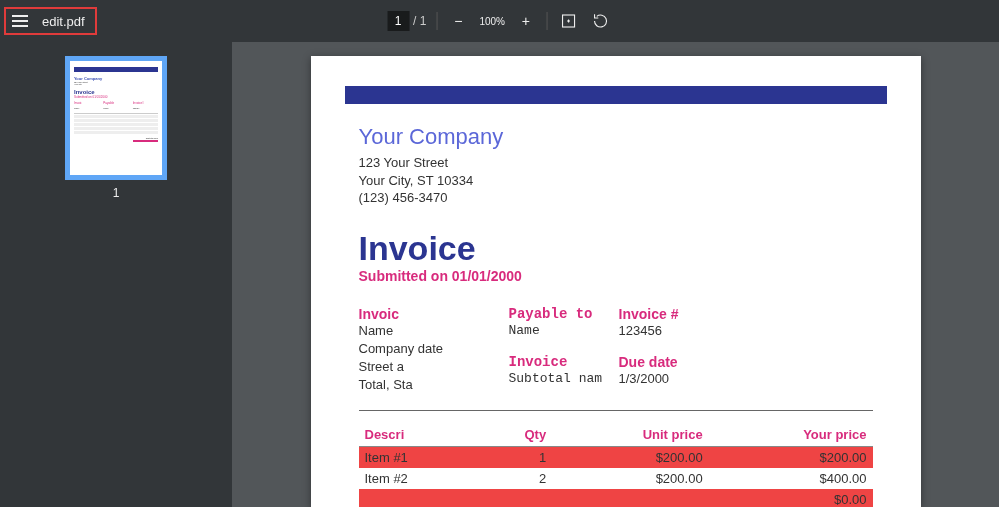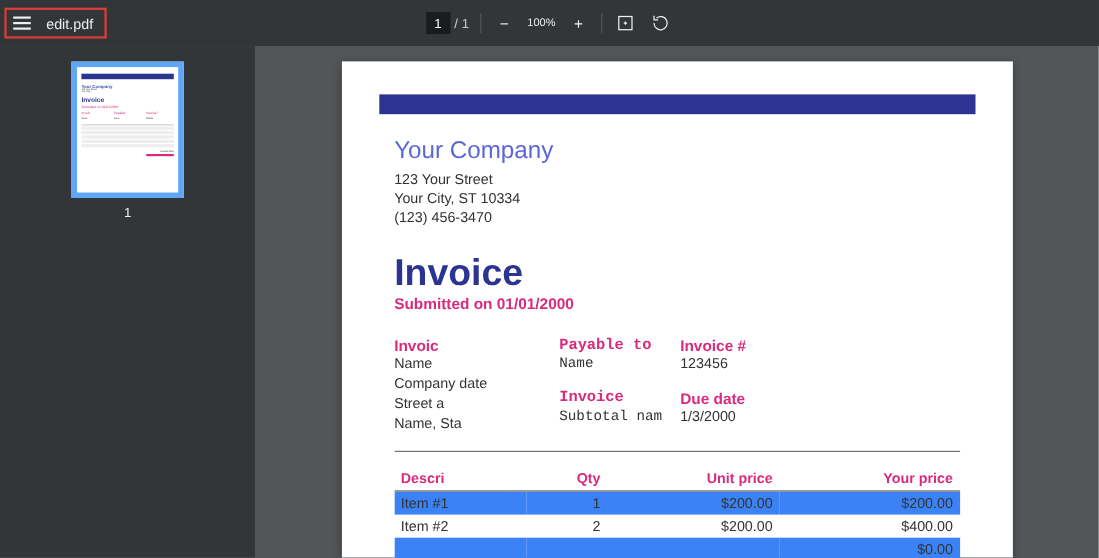--- a/index.html
+++ b/index.html
@@ -132,21 +132,21 @@
   .info-col3 { width: 90px; }
   .pink-h { color: #d82b7d; font-weight: bold; font-size: 14px; }
   .info-val { font-size: 13px; line-height: 1.4; color: #333; }
   .spacer-row { height: 14px; }
 
   .item-table { width: 100%; margin-top: 12px; border-collapse: collapse; font-size: 13px; }
   .item-table th { color: #d82b7d; font-weight: bold; text-align: right; padding: 4px 6px; border-bottom: 1px solid #888; }
   .item-table th:first-child { text-align: left; }
   .item-table td { padding: 3px 6px; text-align: right; }
   .item-table td:first-child { text-align: left; }
-  .item-table tr.alt td { background: #3b82f6; }
+  .item-table tr.alt td { background: #ef4444; }
 </style>
 </head>
 <body>
 
 <div class="toolbar">
   <div class="tb-left">
     <span class="hamburger-icon">
         <span></span>
         <span></span>
         <span></span>
@@ -223,21 +223,21 @@
       </div>
       <div class="inv-title">Invoice</div>
       <div class="submitted">Submitted on 01/01/2000</div>
 
       <div class="info-row">
         <div class="info-col1">
           <div class="pink-h">Invoic</div>
           <div class="info-val">Name</div>
           <div class="info-val">Company date</div>
           <div class="info-val">Street a</div>
-          <div class="info-val">Name, Sta</div>
+          <div class="info-val">Total, Sta</div>
         </div>
         <div class="info-col2">
           <div class="pink-h">Payable to</div>
           <div class="info-val">Name</div>
           <div class="spacer-row"></div>
           <div class="pink-h">Invoice</div>
           <div class="info-val">Subtotal nam</div>
         </div>
         <div class="info-col3">
           <div class="pink-h">Invoice #</div>

